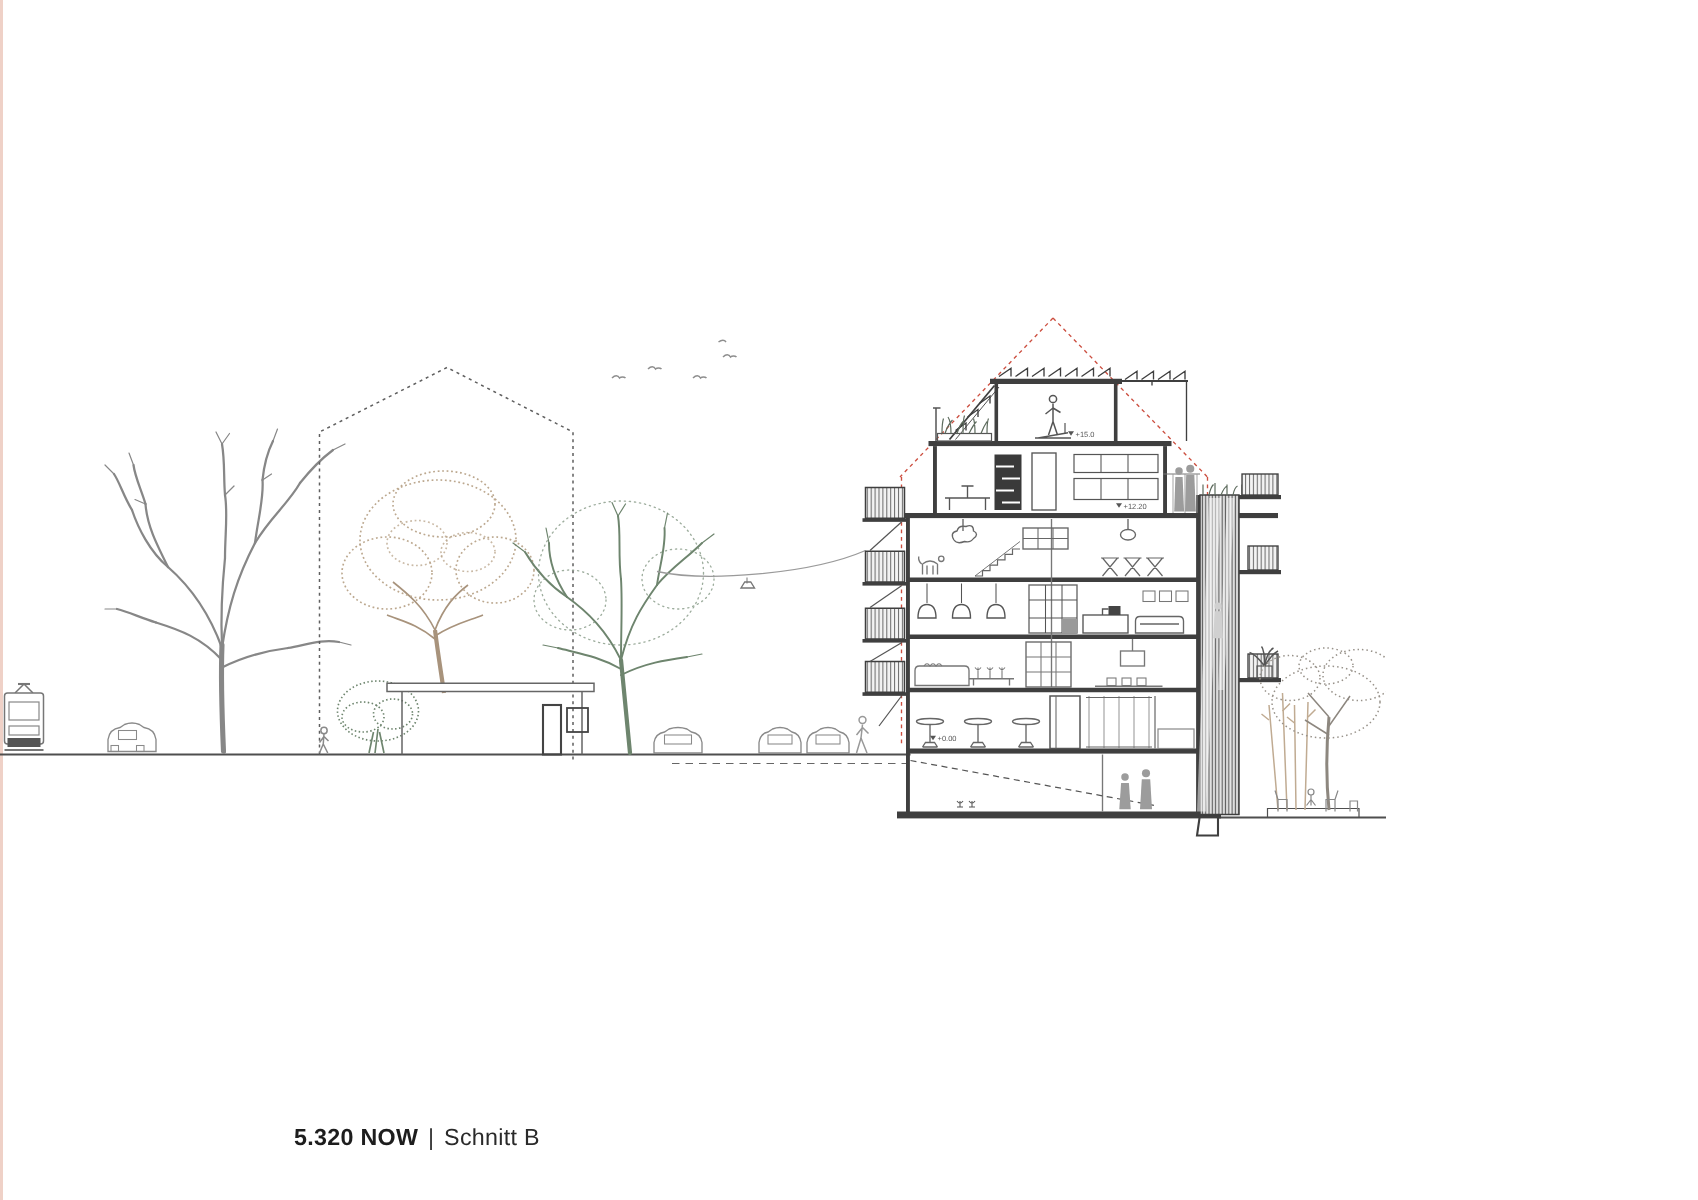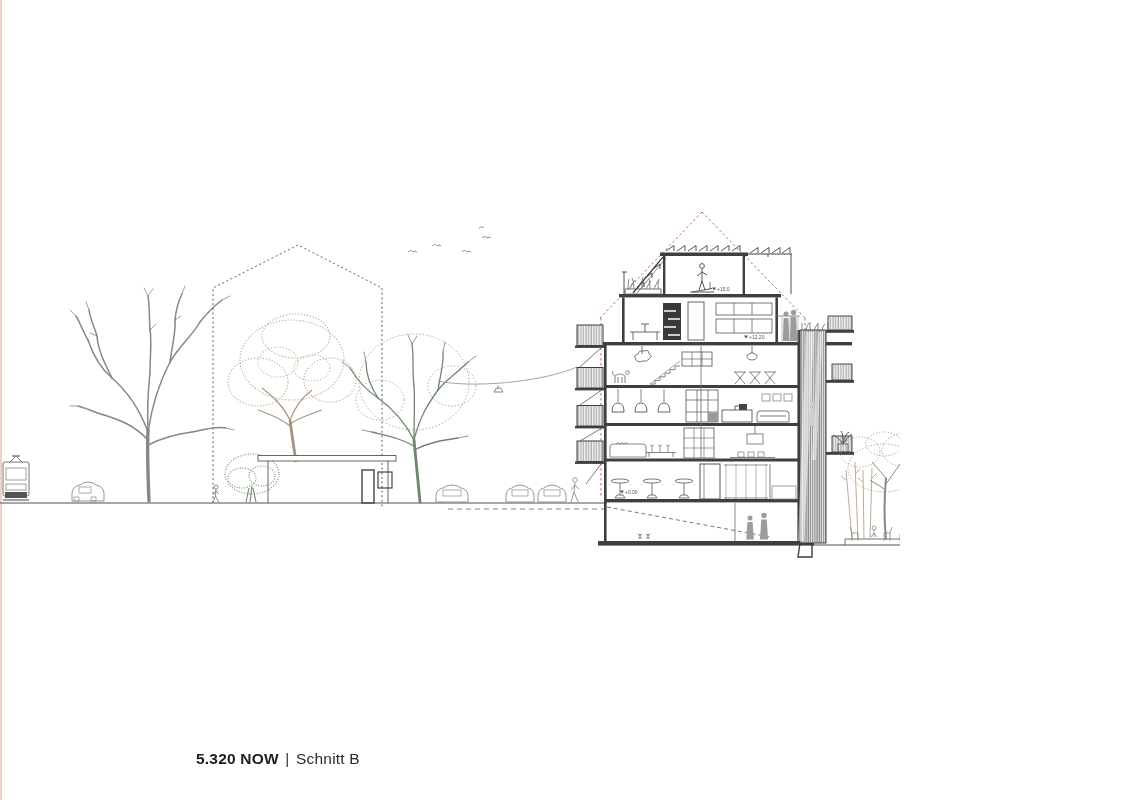--- a/index.html
+++ b/index.html
@@ -1,17 +1,17 @@
 <!DOCTYPE html>
 <html><head>
 <meta charset="utf-8">
 <style>
   html,body{margin:0;padding:0;background:#fff;}
   #stage{position:relative;width:900px;height:800px;background:#fff;overflow:hidden;
-         font-family:"Liberation Sans",sans-serif;}
+         font-family:"Liberation Sans",sans-serif;padding-left:24px;}
   #stage svg{position:absolute;left:0;top:0;}
   .caption{position:absolute;left:196px;top:750px;font-size:15.5px;color:#1d1d1d;
            letter-spacing:0.2px;white-space:nowrap;}
   .caption .code{font-weight:bold;}
   .caption .sep{font-weight:400;color:#3a3a3a;padding:0 2px;}
   .caption .title{font-weight:400;color:#2a2a2a;}
   .lvl{font-family:"Liberation Sans",sans-serif;font-size:5px;fill:#555;}
 </style>
 </head>
 <body>

